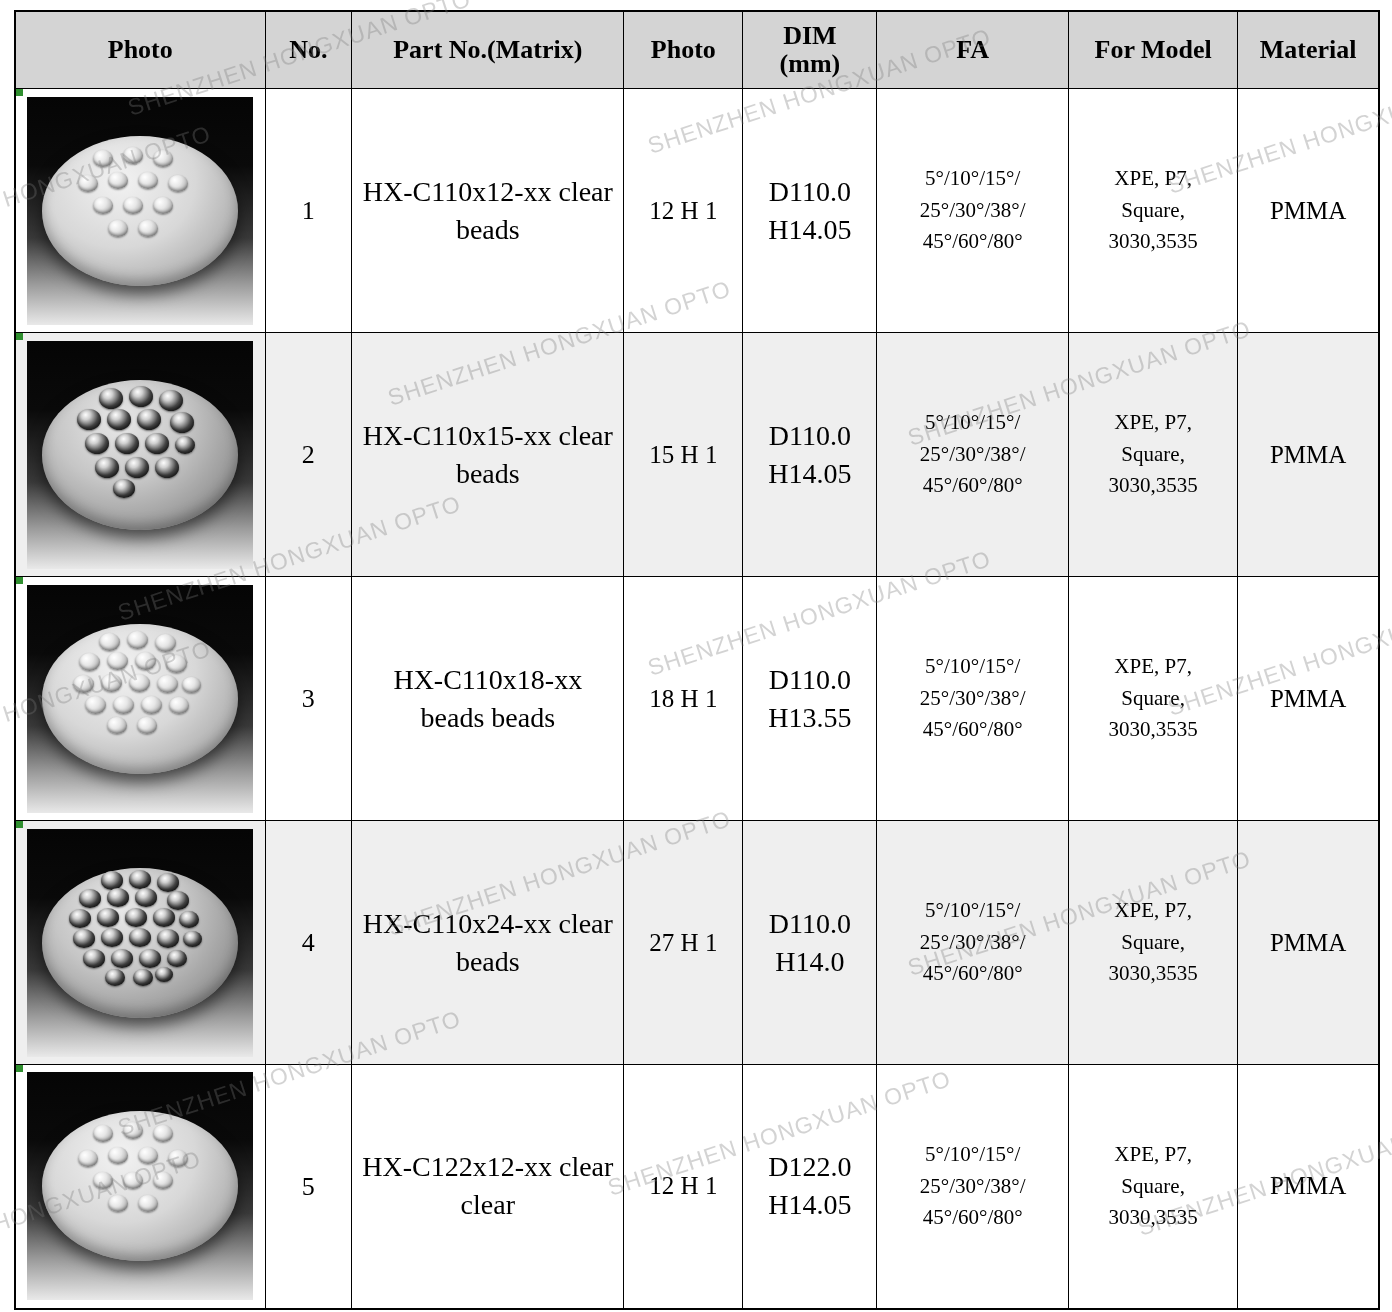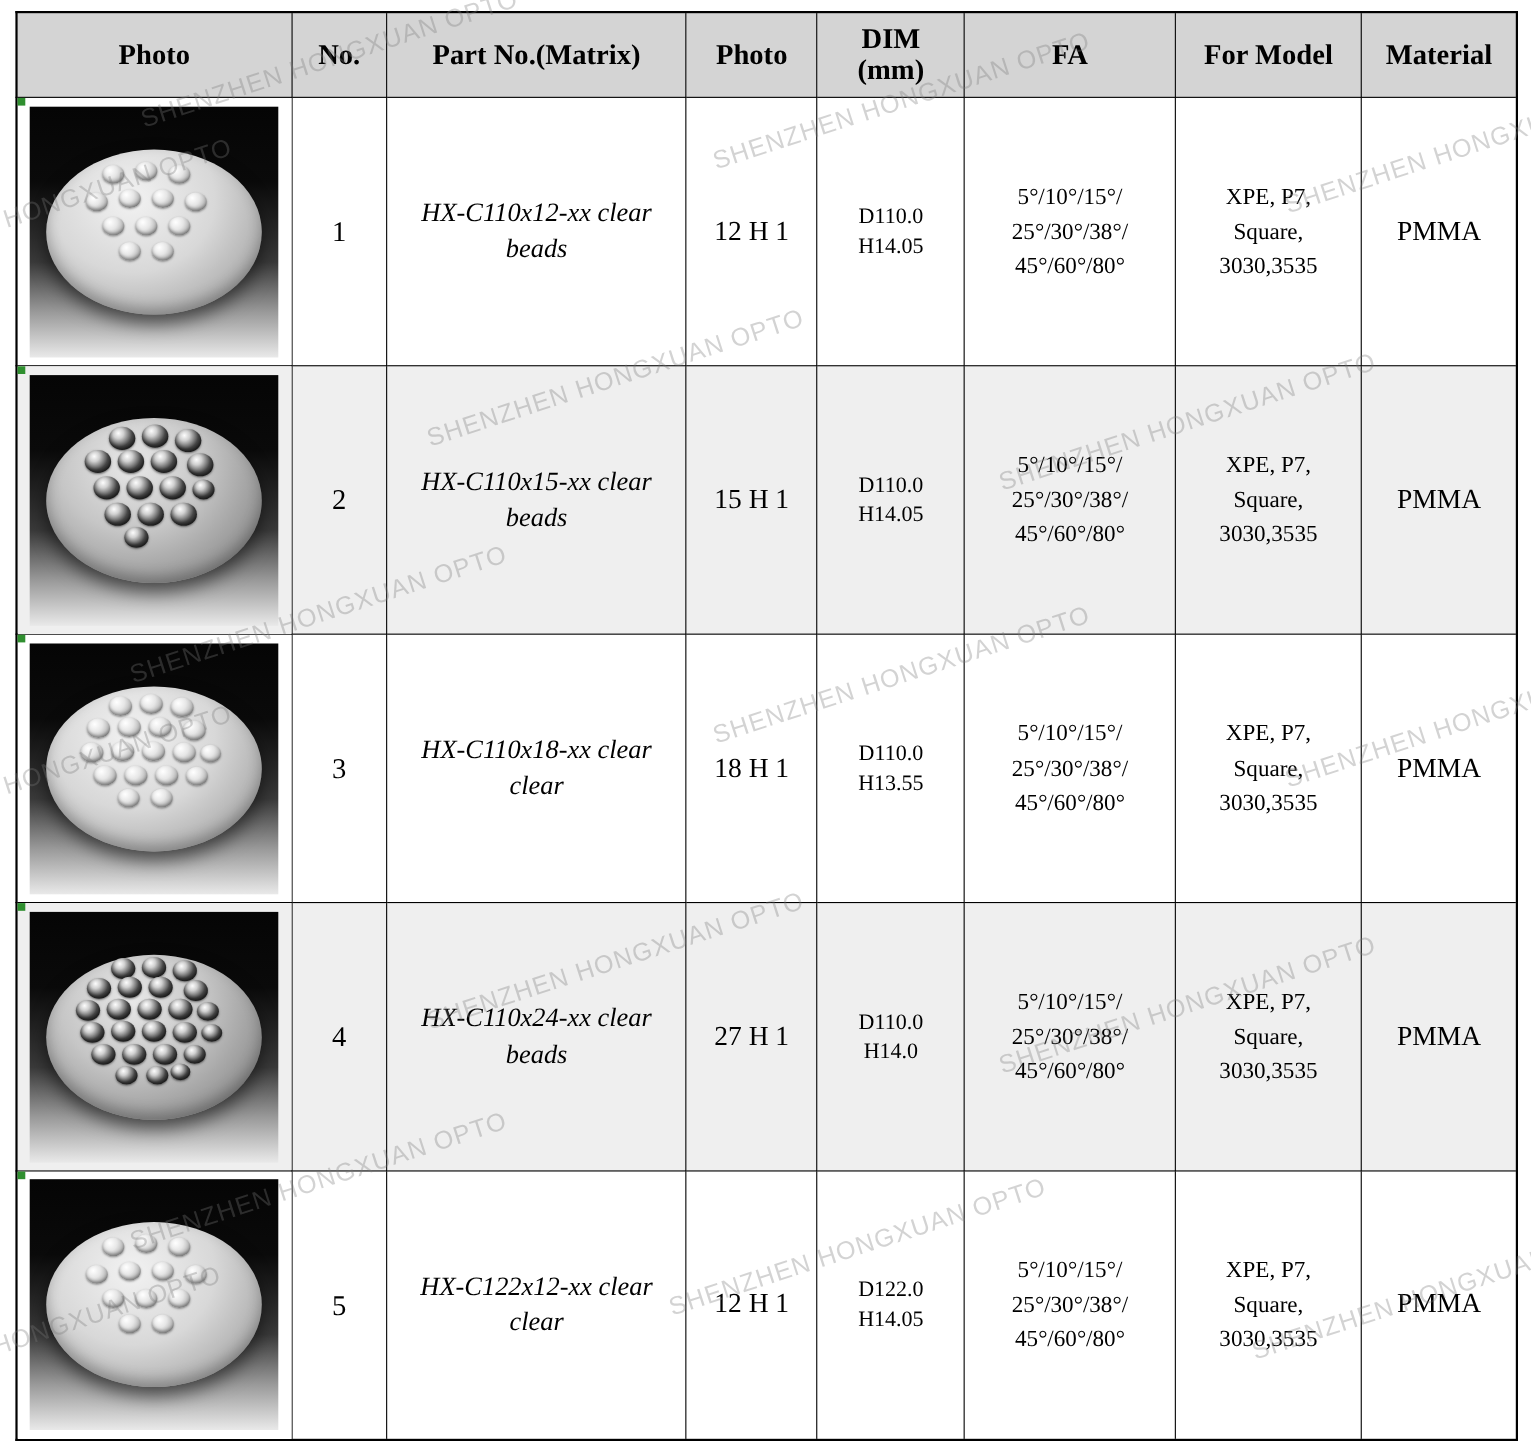--- a/index.html
+++ b/index.html
@@ -105,23 +105,23 @@
     background: radial-gradient(circle at 36% 28%, #fdfdfd 0%, #d0d0d0 22%, #4a4a4a 58%, #141414 100%);
     box-shadow: inset 0 -2px 4px rgba(0,0,0,0.6), 0 1px 2px rgba(0,0,0,0.5);
   }
 
   td.text-cell {
     font-size: 25px;
     line-height: 1.35;
     padding: 4px 6px;
   }
   td.no-cell { font-size: 26px; }
-  td.part-cell { font-size: 24px; font-style: italic; }
+  td.part-cell { font-size: 28px; }
   td.matrix-cell { font-size: 25px; }
-  td.dim-cell { font-size: 20px; }
+  td.dim-cell { font-size: 28px; }
   td.fa-cell { font-size: 21px; line-height: 1.5; }
   td.leds-cell { font-size: 21px; line-height: 1.5; }
   td.mat-cell { font-size: 25px; }
 
   .wm {
     position: absolute;
     color: rgba(120,120,120,0.33);
     font-size: 23px;
     font-family: "Liberation Sans", sans-serif;
     letter-spacing: 1px;
@@ -282,21 +282,21 @@
               <div class="bead" style="left:58px;top:111px;width:21px;height:18px;"></div>
               <div class="bead" style="left:86px;top:111px;width:21px;height:18px;"></div>
               <div class="bead" style="left:114px;top:111px;width:21px;height:18px;"></div>
               <div class="bead" style="left:142px;top:112px;width:20px;height:17px;"></div>
               <div class="bead" style="left:80px;top:132px;width:20px;height:17px;"></div>
               <div class="bead" style="left:110px;top:132px;width:20px;height:17px;"></div>
             </div>
           </div>
         </td>
         <td class="text-cell no-cell">3</td>
-        <td class="text-cell part-cell">HX-C110x18-xx clear clear</td>
+        <td class="text-cell part-cell">HX-C110x18-xx beads beads</td>
         <td class="text-cell matrix-cell">18 H 1</td>
         <td class="text-cell dim-cell">
           <span>D110.0</span><br>
           <span>H13.55</span>
         </td>
         <td class="text-cell fa-cell">
           <span>5°/10°/15°/</span><br>
           <span>25°/30°/38°/</span><br>
           <span>45°/60°/80°</span>
         </td>

